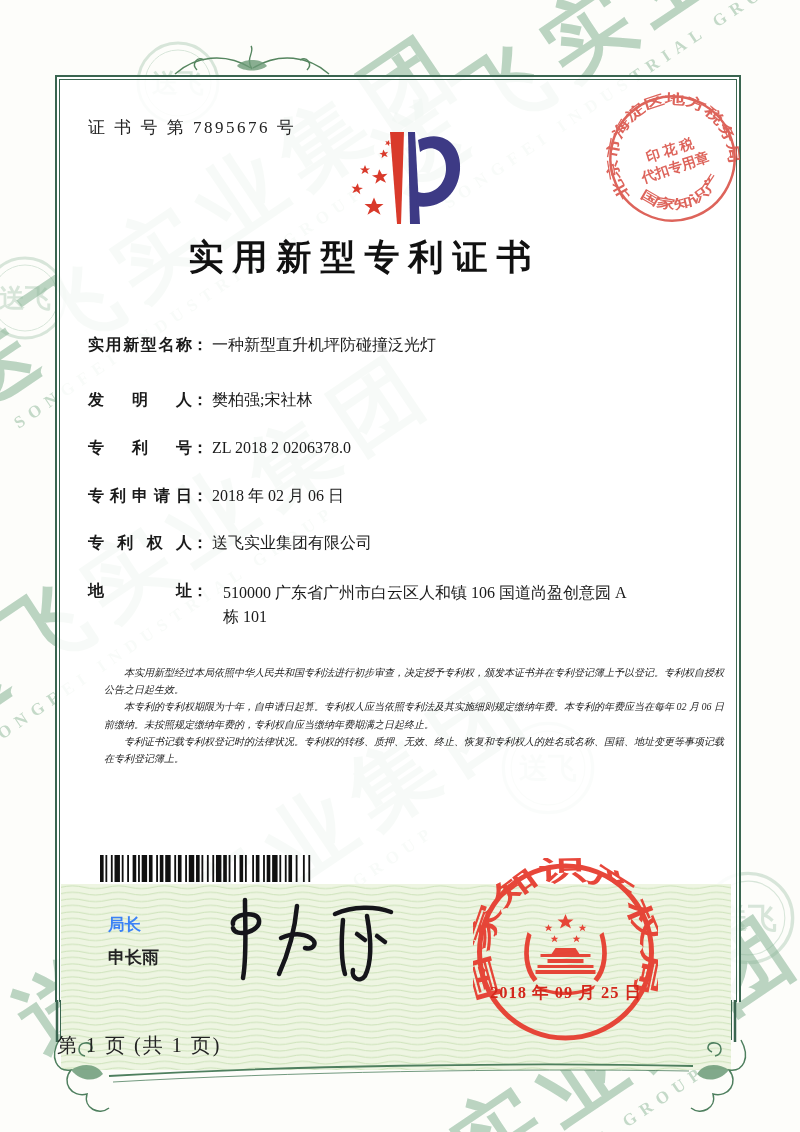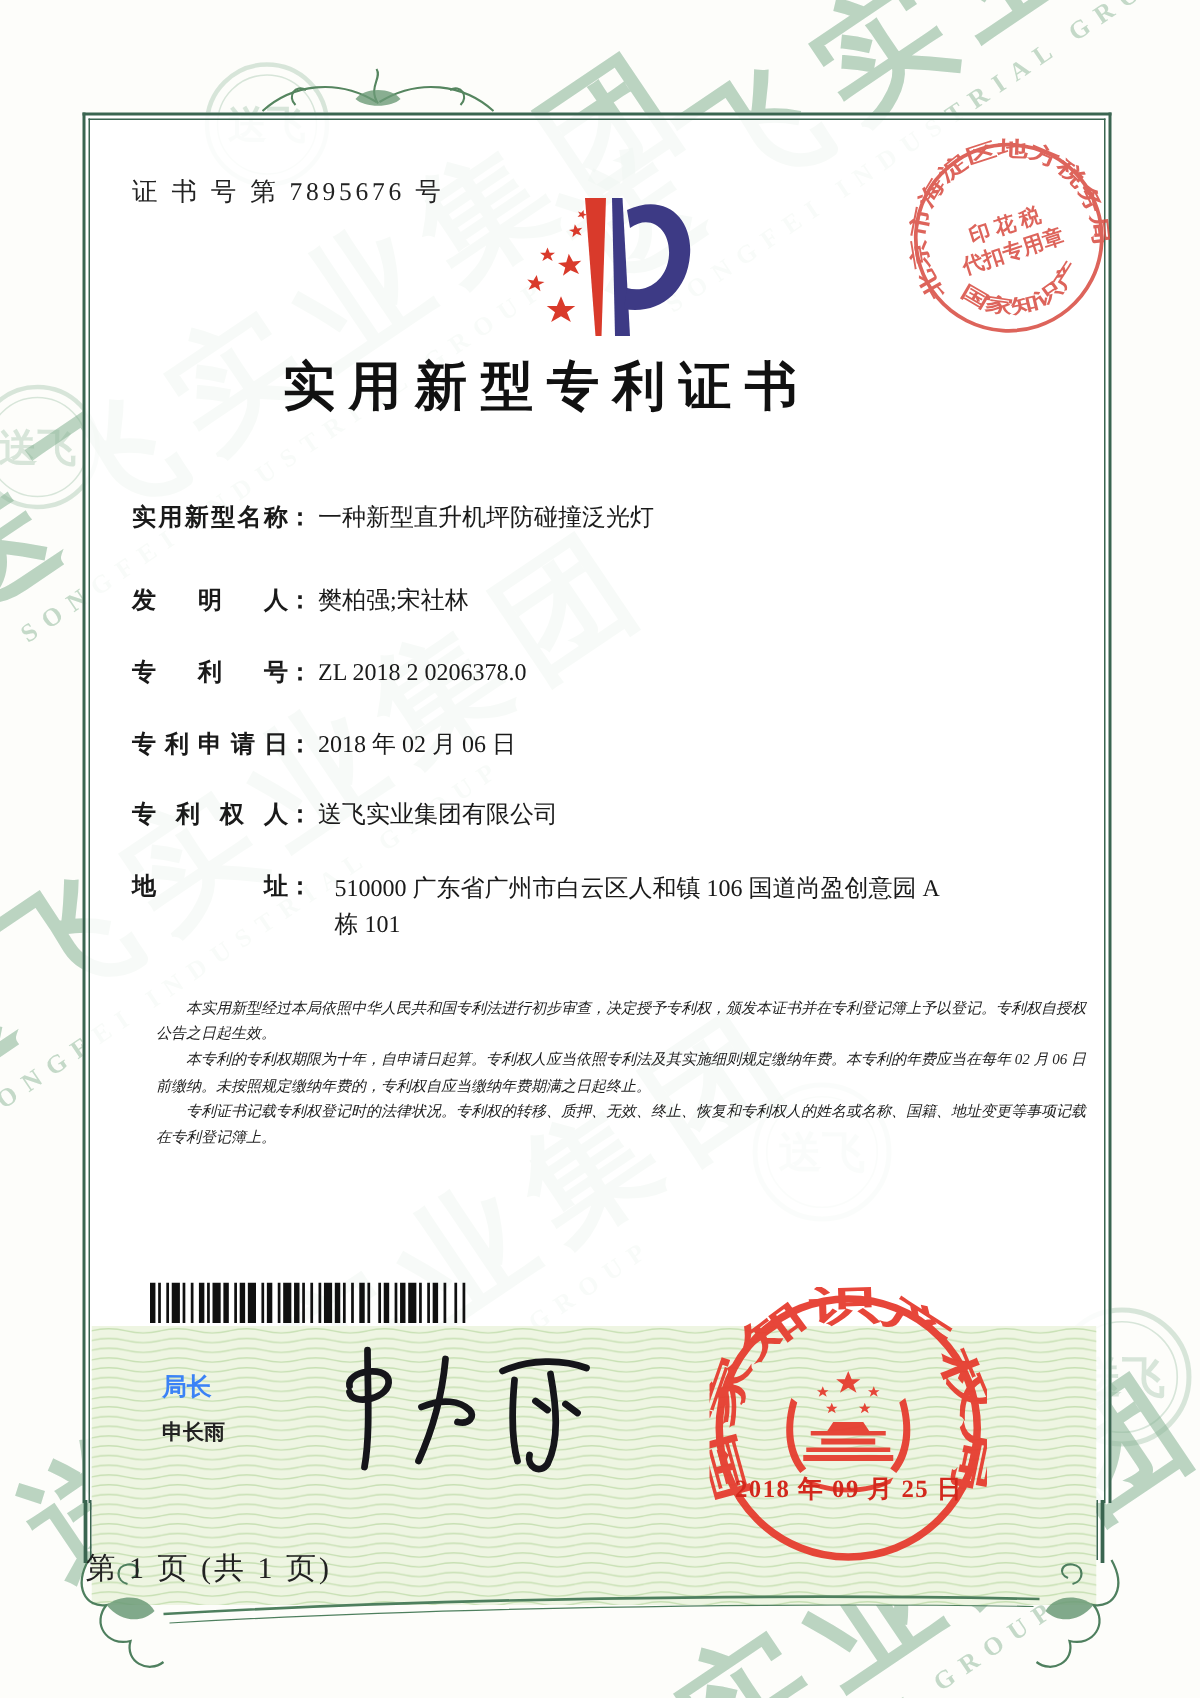--- a/index.html
+++ b/index.html
@@ -38,21 +38,21 @@
   .fvalue-block{display:inline-block;vertical-align:top;margin-left:15px;width:505px;white-space:normal;line-height:24px;}
 
   .body-text{position:absolute;left:104px;top:664px;width:624px;font-size:10px;line-height:1.72;
              font-style:italic;color:#1d1d1d;}
   .body-text p{margin:0;text-indent:2em;}
 
   .barcode{position:absolute;left:100px;top:855px;}
 
   .sig-title{position:absolute;left:108px;top:914px;font-size:16.5px;font-weight:600;color:#3b82f6;
              font-family:"Liberation Sans","DejaVu Sans",sans-serif;}
-  .sig-name{position:absolute;left:108px;top:946px;font-size:14px;font-weight:600;color:#222;
+  .sig-name{position:absolute;left:108px;top:946px;font-size:17px;font-weight:600;color:#222;
              font-family:"Liberation Sans","DejaVu Sans",sans-serif;}
   .signature{position:absolute;left:205px;top:886px;}
 
   .seal{position:absolute;left:473px;top:858px;z-index:6;opacity:.93;}
   .seal-date{position:absolute;left:476px;top:982px;width:180px;text-align:center;z-index:7;
              color:#d3281c;font-weight:bold;font-size:16.5px;letter-spacing:1px;}
   .stamp{position:absolute;left:600px;top:86px;z-index:6;transform:rotate(-18deg);opacity:.88;}
 
   .footer{position:absolute;left:57px;top:1032px;width:680px;text-align:left;font-size:20px;
           letter-spacing:2px;color:#222;z-index:5;}

